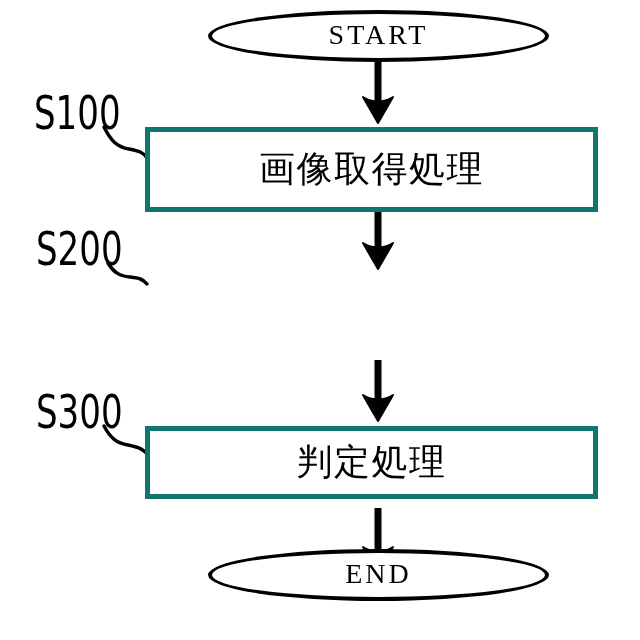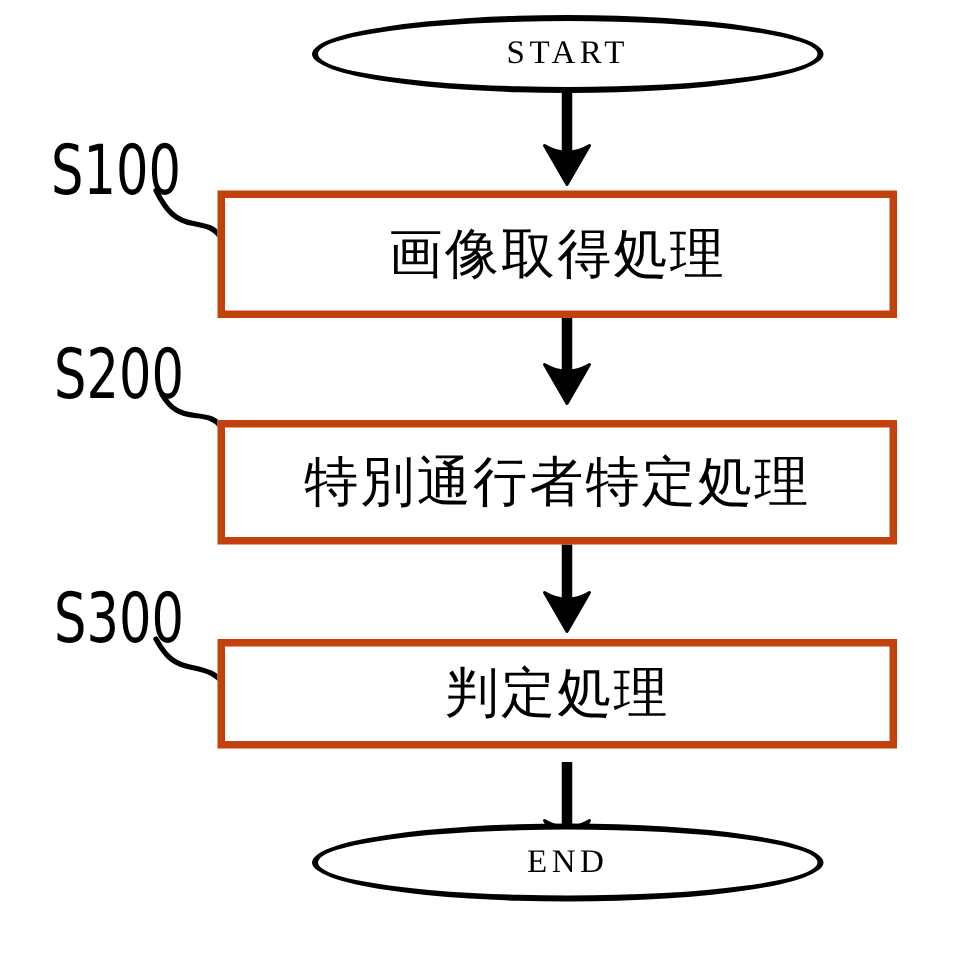--- a/index.html
+++ b/index.html
@@ -24,29 +24,29 @@
     border: 4px solid #000000;
     border-radius: 50%;
     box-sizing: border-box;
     display: flex; align-items: center; justify-content: center;
     background: #ffffff;
   }
   .terminator.start { top: 10px; }
   .terminator.end   { top: 549px; }
   .terminator span {
     font-family: "Liberation Serif", "DejaVu Serif", serif;
-    font-size: 22px;
+    font-size: 28px;
     letter-spacing: 3px;
     color: #000000;
     transform: translateY(-1px);
   }
   .process-box {
     position: absolute;
     left: 145px; width: 453px;
-    border: 5px solid #c2410c;
+    border: 5px solid #0f766e;
     box-sizing: border-box;
     display: flex; align-items: center; justify-content: center;
     background: #ffffff;
   }
   .box-1 { top: 127px; height: 85px; }
   .box-2 { top: 280px; height: 83px; }
   .box-3 { top: 426px; height: 73px; }
   .process-box span {
     font-size: 36px;
     letter-spacing: 1.5px;
@@ -102,23 +102,20 @@
     <span>START</span>
   </div>
 
   <div class="step-id id-1">S100</div>
   <div class="step-id id-2">S200</div>
   <div class="step-id id-3">S300</div>
 
   <div class="process-box box-1">
     <span>画像取得処理</span>
   </div>
-  <div class="process-box box-2">
-    <span>特別通行者特定処理</span>
-  </div>
   <div class="process-box box-3">
     <span>判定処理</span>
   </div>
 
   <div class="terminator end">
     <span>END</span>
   </div>
 
 </div>
 

